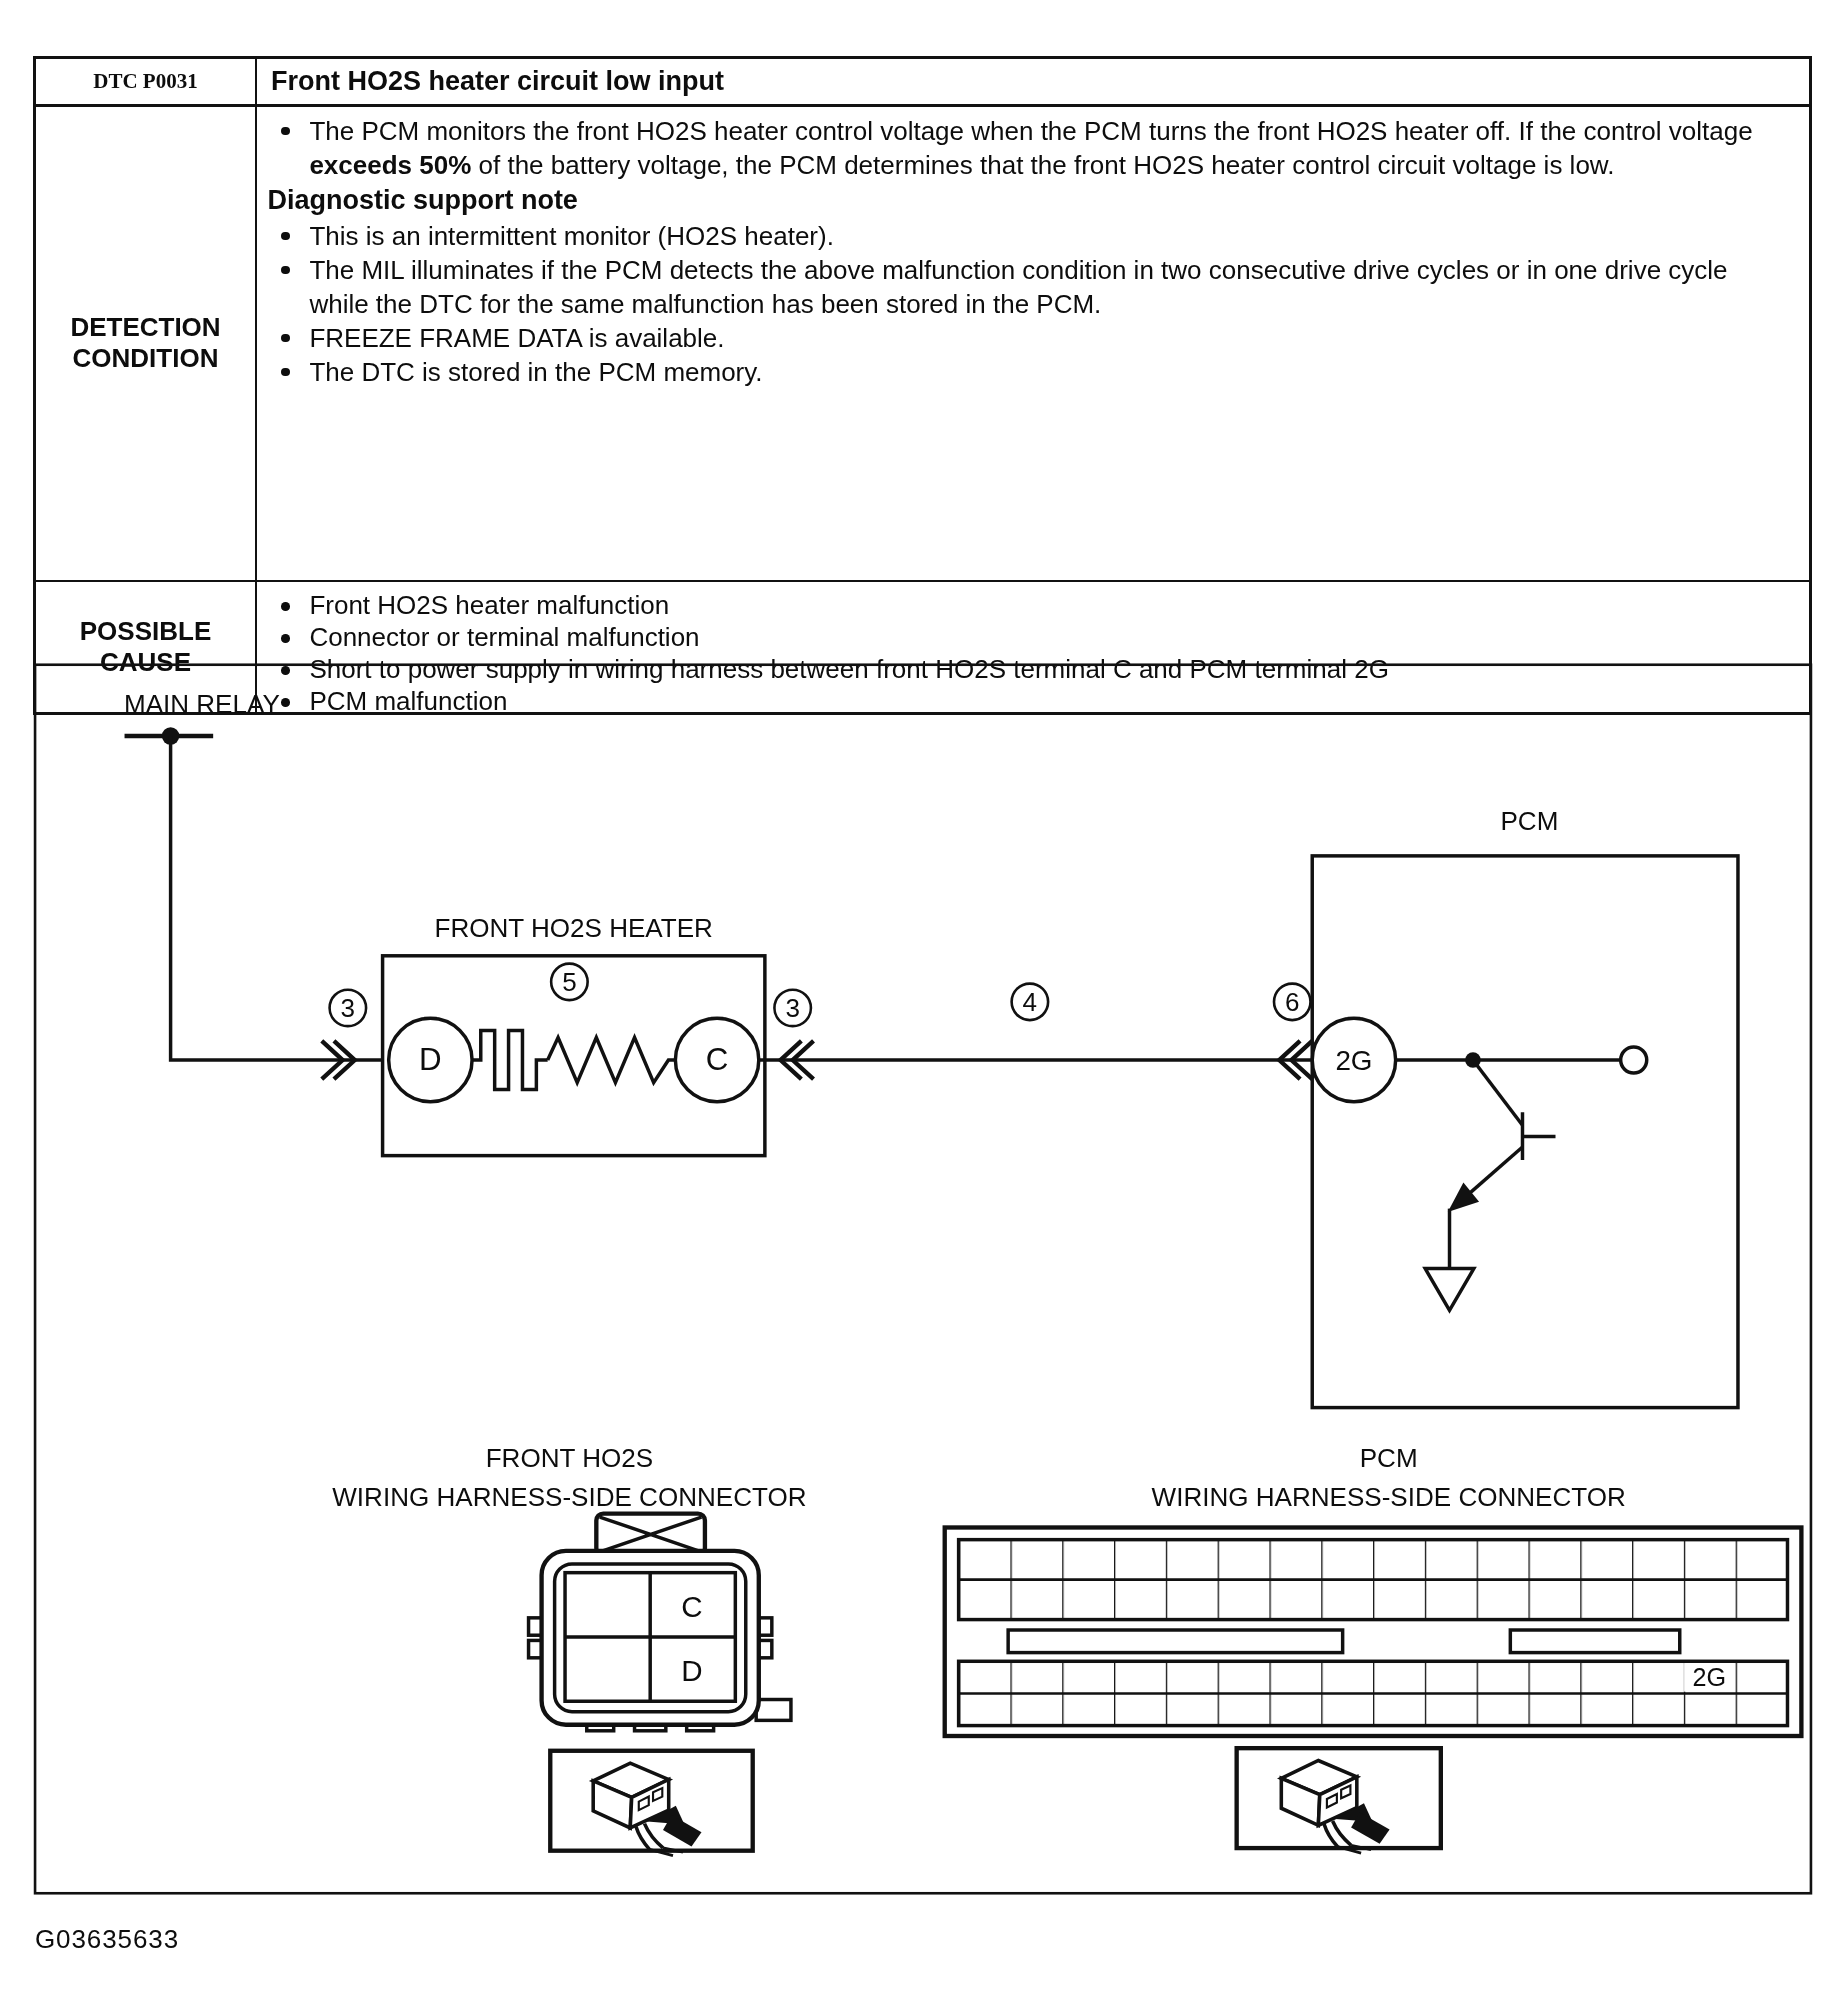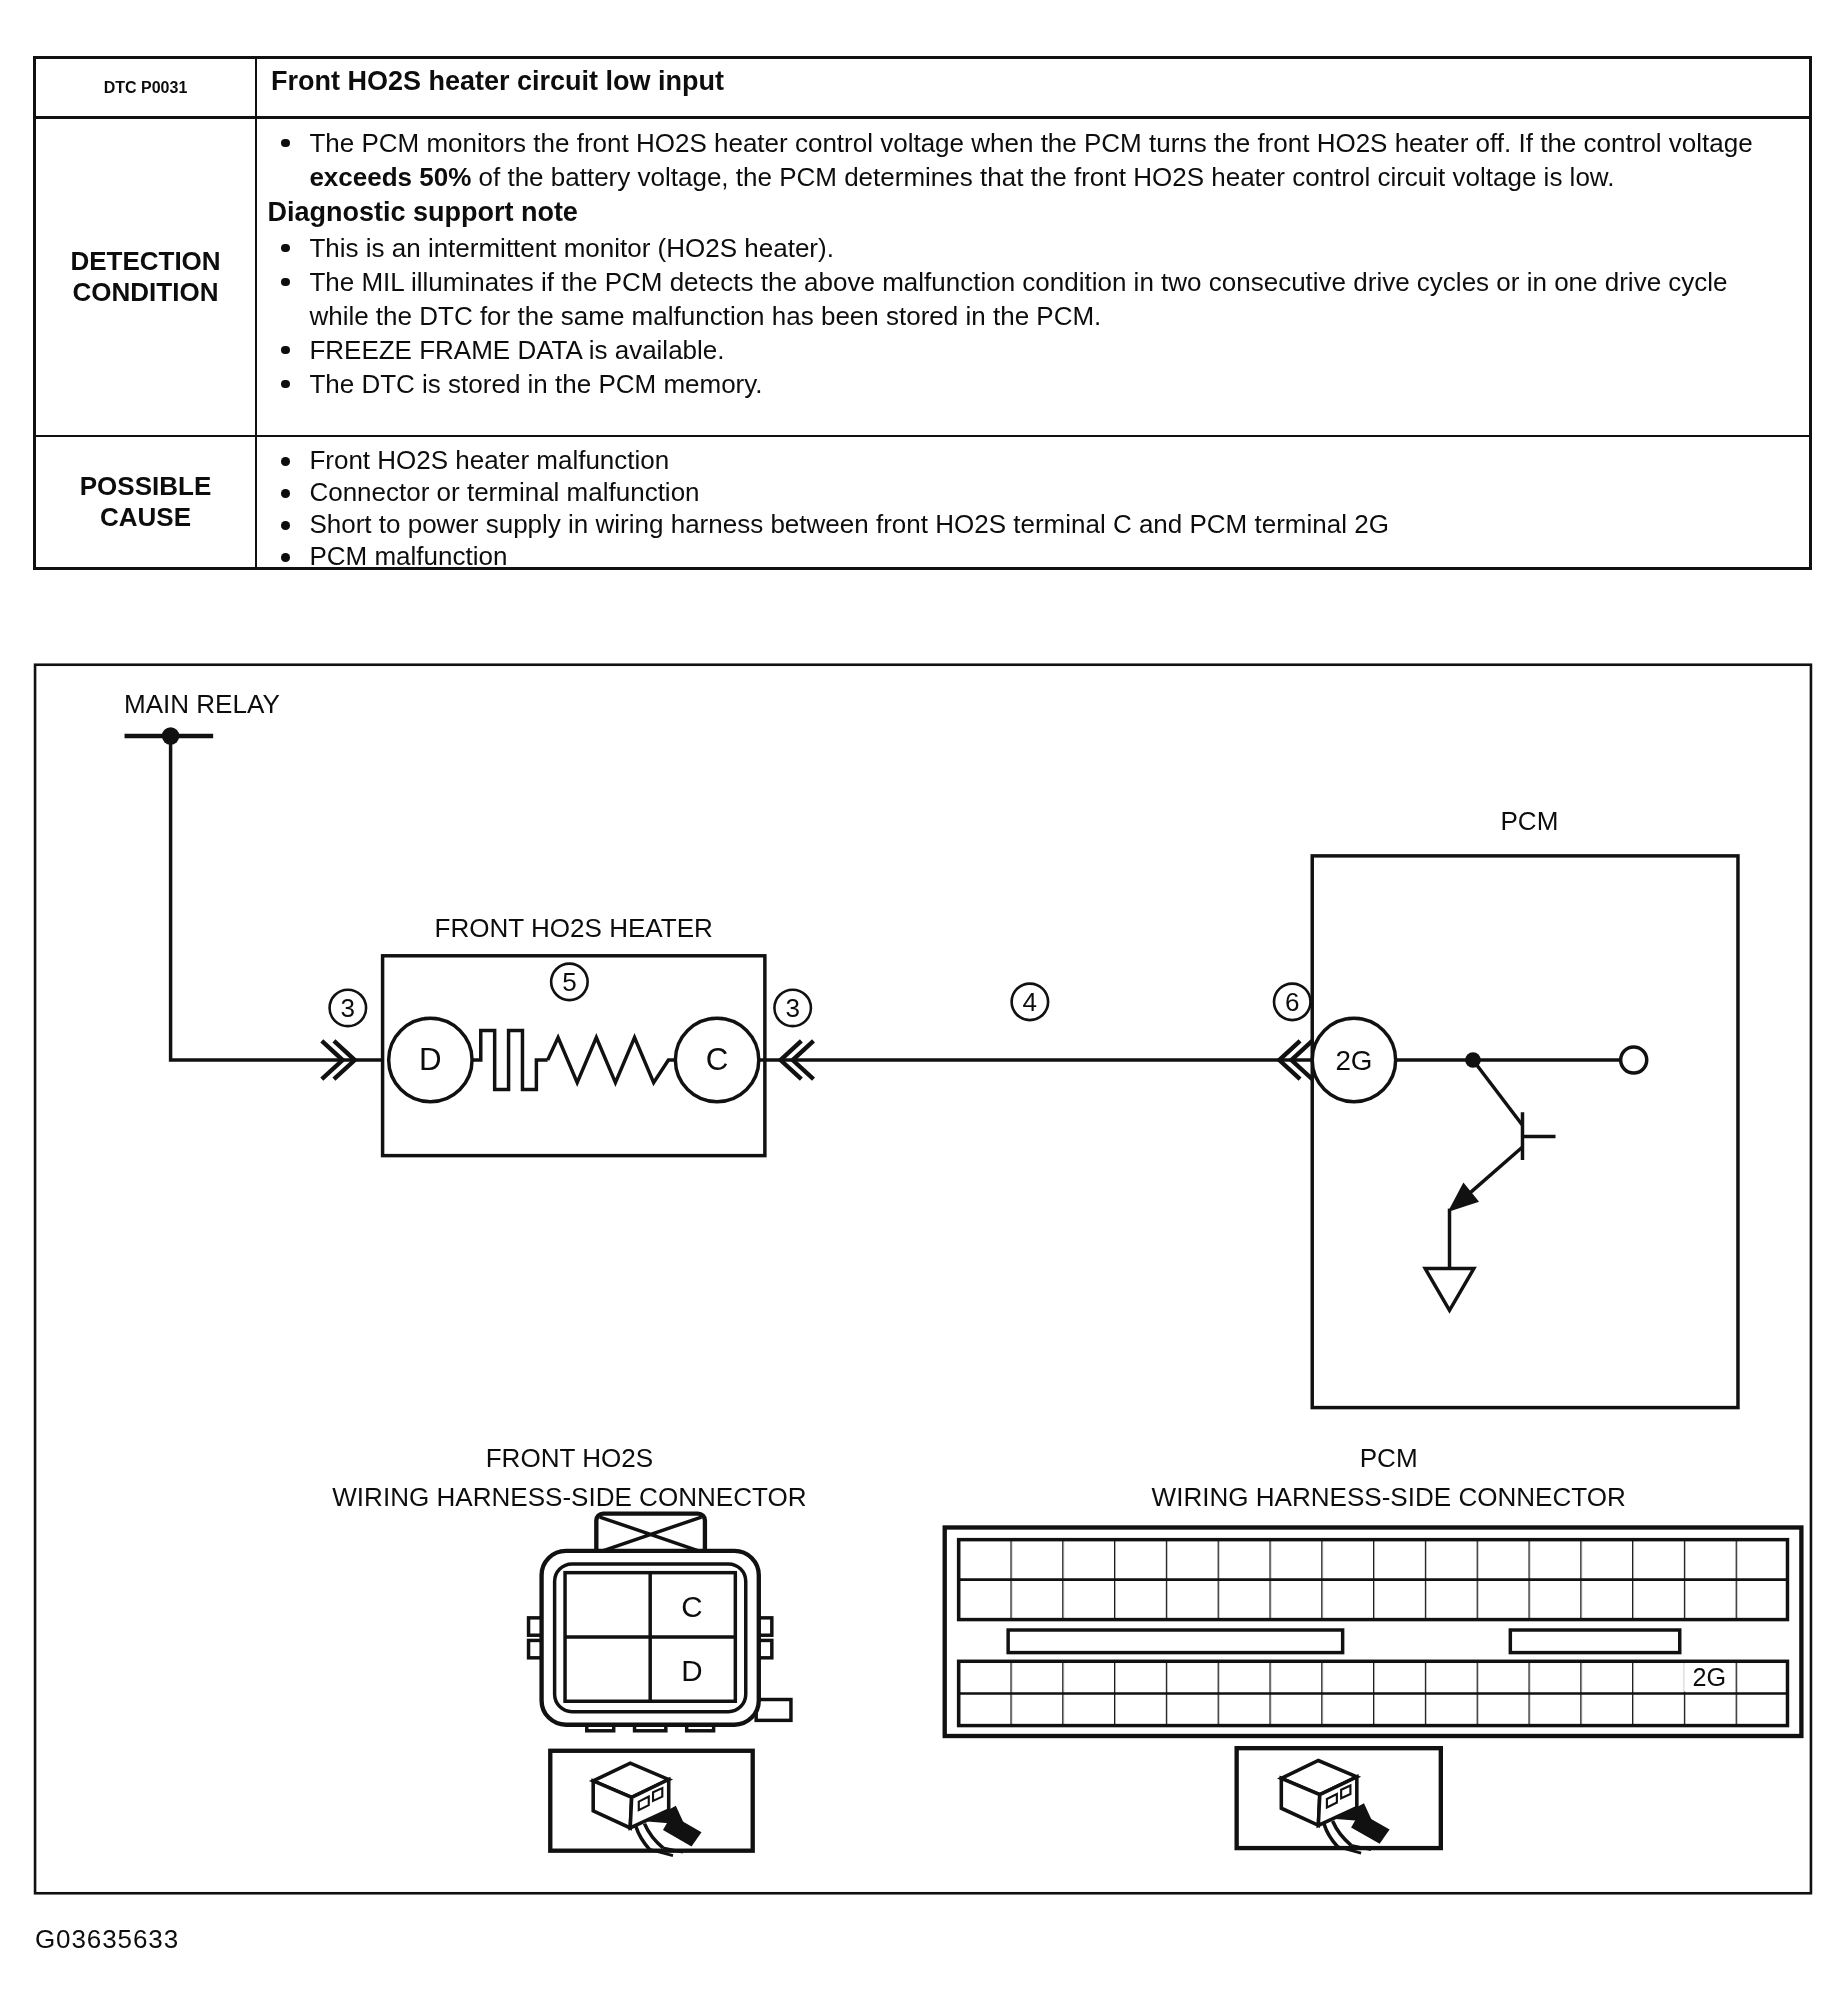--- a/index.html
+++ b/index.html
@@ -7,24 +7,24 @@
        font-family:"Liberation Sans", sans-serif;color:#0d0d0d;
        -webkit-font-smoothing:antialiased;}
   
   .dtc-table{position:absolute;left:33px;top:56px;width:1773px;
              border:3.5px solid #111;display:grid;grid-template-columns:221px 1fr;}
   .row-divider{grid-column:1/3;height:2.6px;background:#111;}
   .cell{box-sizing:border-box;}
   .label-cell{border-right:2.6px solid #111;display:flex;align-items:center;
               justify-content:center;text-align:center;font-weight:bold;
               font-size:26px;line-height:31px;padding:3.5px 8.7px;}
-  .dtc-code-cell{height:57px;font-size:16px;}
+  .dtc-code-cell{height:45px;font-size:21px;font-family:Liberation Serif, serif;}
   .dtc-title-cell{height:45px;display:flex;align-items:center;padding:0 14px;
                   font-weight:bold;font-size:27px;}
-  .det-row{height:316px;}
+  .det-row{height:473px;}
   .cause-row{height:130px;}
   .content-cell{padding:7px 21px 0 10.4px;font-size:26px;line-height:34px;}
   ul.blist{list-style:none;margin:0;padding:0;}
   ul.blist li{position:relative;padding-left:42px;}
   ul.blist li::before{content:"";position:absolute;left:14px;top:13px;width:8.7px;
                       height:8.7px;border-radius:50%;background:#0d0d0d;}
   .subheading{font-weight:bold;font-size:27px;line-height:37px;}
   .cause-list li{line-height:32px;}
   .cause-list li::before{top:12px;}
   

